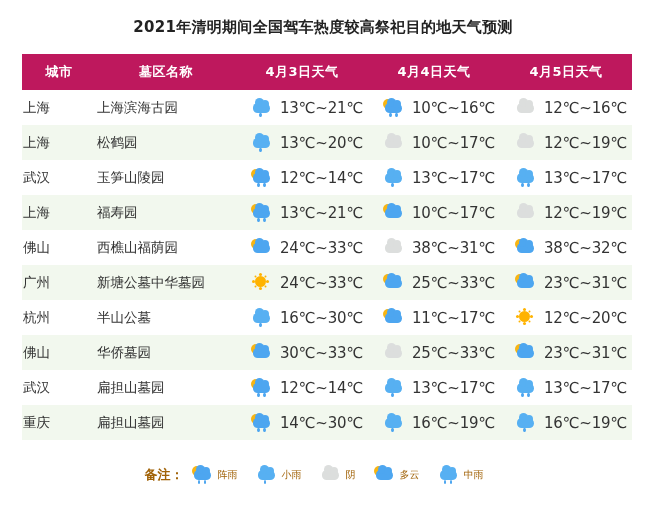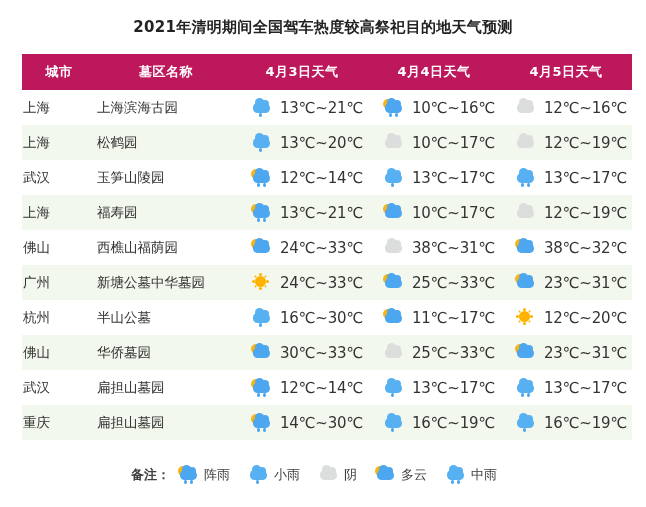--- a/index.html
+++ b/index.html
@@ -120,25 +120,25 @@
 
   .legend{
     position:absolute;
     left:0;right:0;
     top:466px;
     display:flex;
     align-items:center;
     justify-content:center;
     gap:0px;
     font-size:13px;
-    color:#404040;
+    color:#a16207;
   }
   .legend .lbl{font-weight:bold;margin-right:8px;font-size:13px;}
   .legend .item{display:flex;align-items:center;gap:4px;margin-right:18px;}
-  .legend .item .txt{font-size:13px;}
+  .legend .item .txt{font-size:10px;}
 </style>
 </head>
 <body>
 
 <div class="page">
 
   <div class="title">2021年清明期间全国驾车热度较高祭祀目的地天气预测</div>
 
   <div class="table-wrap">
     <table>

